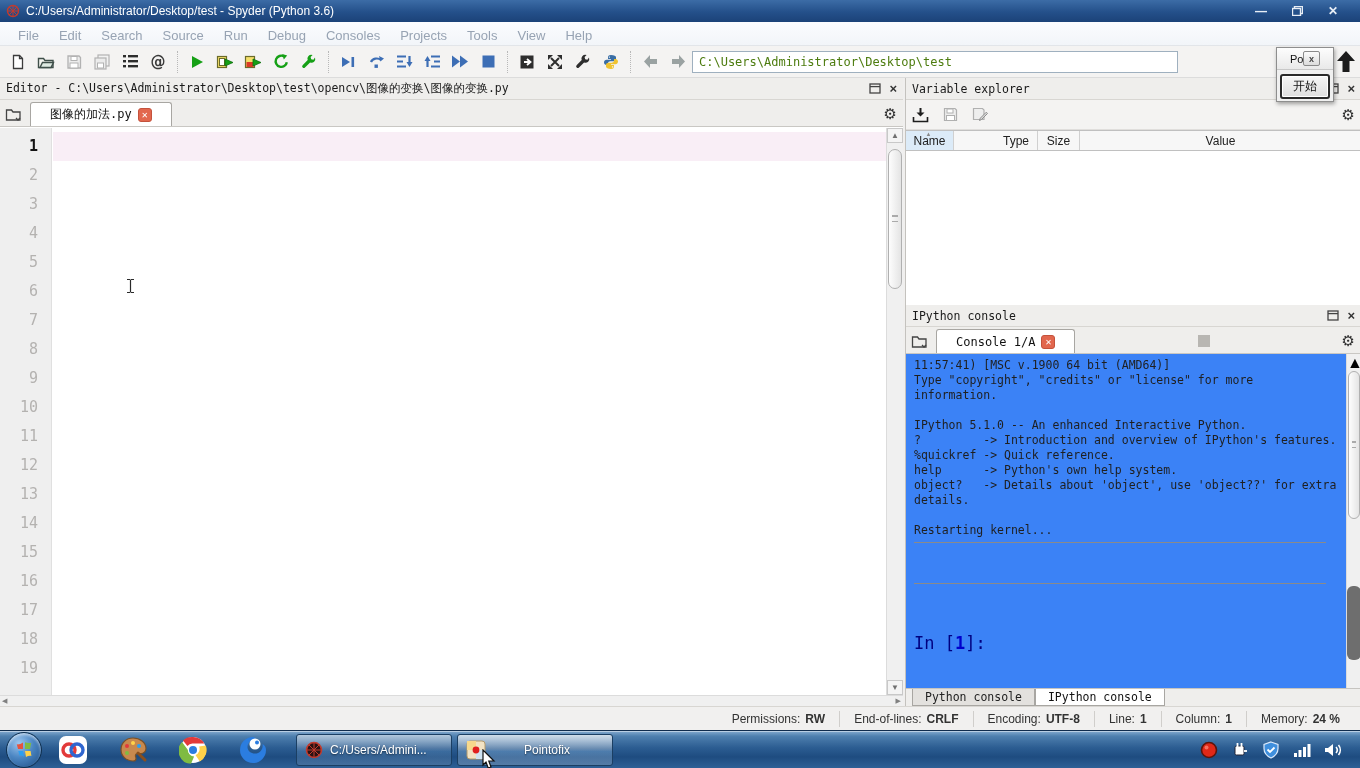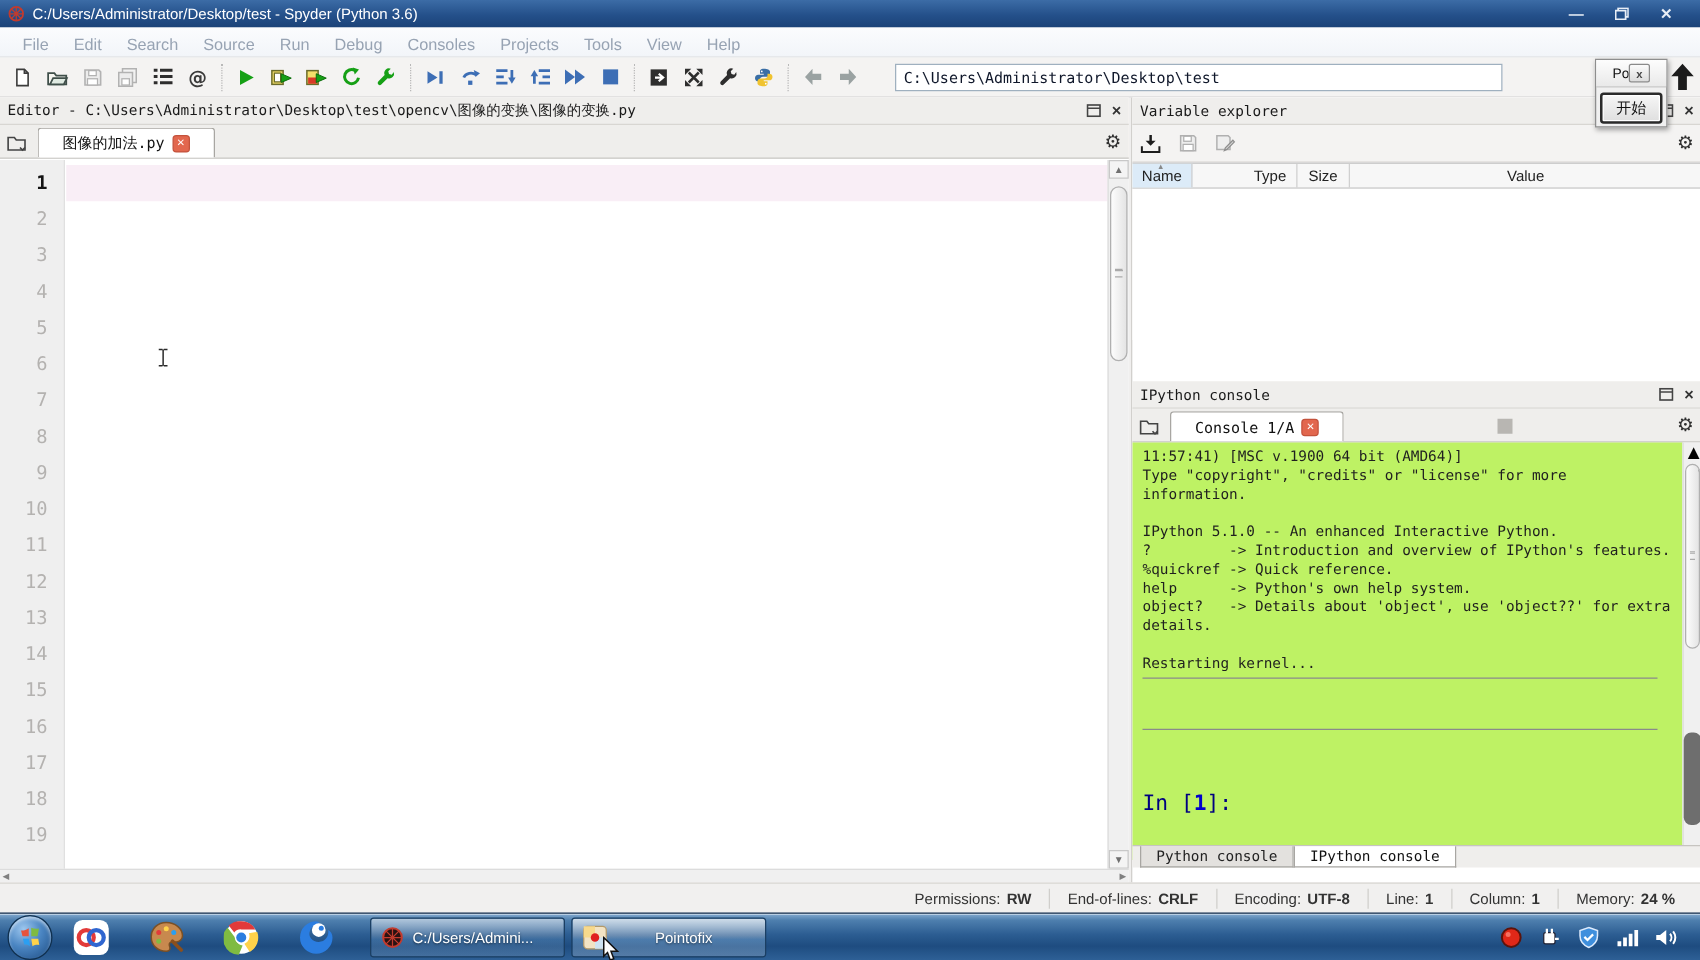--- a/index.html
+++ b/index.html
@@ -19,22 +19,22 @@
   .menubar { position:absolute; left:0; top:22px; width:1360px; height:24px;
     background:linear-gradient(180deg,#fbfcfe,#f2f5f9); border-bottom:1px solid #e2e5e9;
     display:flex; align-items:flex-end; padding-left:8px; }
   .menu-item { font-size:13px; color:#97a3b3; padding:2px 10px; white-space:nowrap; }
 
   
   .toolbar { position:absolute; left:0; top:46px; width:1360px; height:32px;
     background:#f4f3f2; border-bottom:1px solid #dcdcdc; display:flex; align-items:center; padding-left:4px; }
   .tbico { width:28px; height:26px; display:flex; align-items:center; justify-content:center; border-radius:3px; }
   .sep { width:1px; height:22px; margin:0 5px; border-left:1px dotted #b8b8b8; }
-  .pathbox { width:486px; height:22px; margin-left:24px; border:1px solid #9fb0bf; background:#fff;
-    font-family:"DejaVu Sans Mono",monospace; font-size:12px; padding:0 6px; color:#0f172a; }
+  .pathbox { width:486px; height:22px; margin-left:0; border:1px solid #9fb0bf; background:#fff;
+    font-family:"DejaVu Sans Mono",monospace; font-size:12px; padding:0 6px; color:#4d7c0f; }
   .atglyph { font-size:15px; font-weight:bold; color:#3a3a3a; font-family:"DejaVu Sans",sans-serif; }
   .gearglyph { font-size:15px; color:#2f2f2f; font-family:"DejaVu Sans",sans-serif; }
 
   
   .pane-hdr { height:22px; background:#efeeec; border-bottom:1px solid #d8d6d2; display:flex;
     align-items:center; padding:0 6px; }
   .pane-hdr .ptitle { font-family:"DejaVu Sans Mono",monospace; font-size:11.5px; color:#1a1a1a;
     flex:1; white-space:nowrap; overflow:hidden; }
   .hdricos { display:flex; gap:8px; align-items:center; }
   .dockico svg { display:block; }
@@ -72,31 +72,31 @@
   
   .rightcol { position:absolute; left:905px; top:78px; width:455px; height:628px; background:#fff; border-left:1px solid #c4c2be; }
   .ve-pane { position:absolute; left:0; top:0; width:455px; height:227px; background:#fff; }
   .ve-toolbar { height:30px; background:#f4f3f2; border-bottom:1px solid #e0dedc; display:flex; align-items:center; padding:0 6px; gap:14px; }
   .ve-header { height:21px; display:flex; border-top:1px solid #c0c0c0; border-bottom:1px solid #c0c0c0; background:#f7f7f7; }
   .ve-col { border-right:1px solid #d0d0d0; font-size:12px; color:#222; display:flex; align-items:center; justify-content:center; position:relative; }
   .ve-col.sorted { background:#dcebf8; }
   .sortcaret { position:absolute; top:0px; left:50%; margin-left:-4px; font-size:6px; color:#888; line-height:6px; }
 
   .ipy-pane { position:absolute; left:0; top:227px; width:455px; height:401px; background:#fff; }
-  .console-body { position:absolute; left:0; top:49px; right:15px; bottom:18px; background:#bef264; overflow:hidden;
+  .console-body { position:absolute; left:0; top:49px; right:15px; bottom:18px; background:#3b82f6; overflow:hidden;
     padding:4px 12px 0 8px; }
   .cl { font-family:"DejaVu Sans Mono",monospace; font-size:11.5px; line-height:15px; height:15px;
     white-space:pre; color:#1f1f1f; }
   .chr { border:none; border-top:1px solid #8a8a8a; margin:4px 8px 4px 0; }
   .prompt { font-family:"DejaVu Sans Mono",monospace; font-size:17px; line-height:15px; white-space:pre; }
   .p-navy { color:#000080; }
   .p-num { color:#0000cc; font-weight:bold; }
   .con-vscroll { position:absolute; right:0; top:49px; width:15px; bottom:18px; background:#f0f0f0; border-left:1px solid #dcdcdc; }
   .darkblob { position:absolute; left:0px; width:14px; top:232px; height:74px; background:#6e6e6e; border-radius:6px; }
-  .btabs { position:absolute; left:0; right:0; bottom:12px; height:18px; background:#efeeec; border-top:1px solid #c6c4c0;
+  .btabs { position:absolute; left:0; right:0; bottom:0; height:18px; background:#efeeec; border-top:1px solid #c6c4c0;
     display:flex; align-items:stretch; padding-left:6px; }
   .btab { font-family:"DejaVu Sans Mono",monospace; font-size:11.5px; display:flex; align-items:center;
     padding:0 12px; border:1px solid #a8a6a2; border-top:none; }
   .btab.inactive { background:#e3e1de; color:#222; }
   .btab.active { background:#fff; color:#111; }
 
   
   .statusbar { position:absolute; left:0; top:706px; width:1360px; height:24px; background:#f1f0ef;
     border-top:1px solid #d8d6d2; display:flex; align-items:center; justify-content:flex-end; font-size:12px; color:#333; }
   .seg { display:flex; align-items:center; gap:5px; padding:0 14px; height:16px; border-left:1px solid #d0cecb; white-space:nowrap; }

